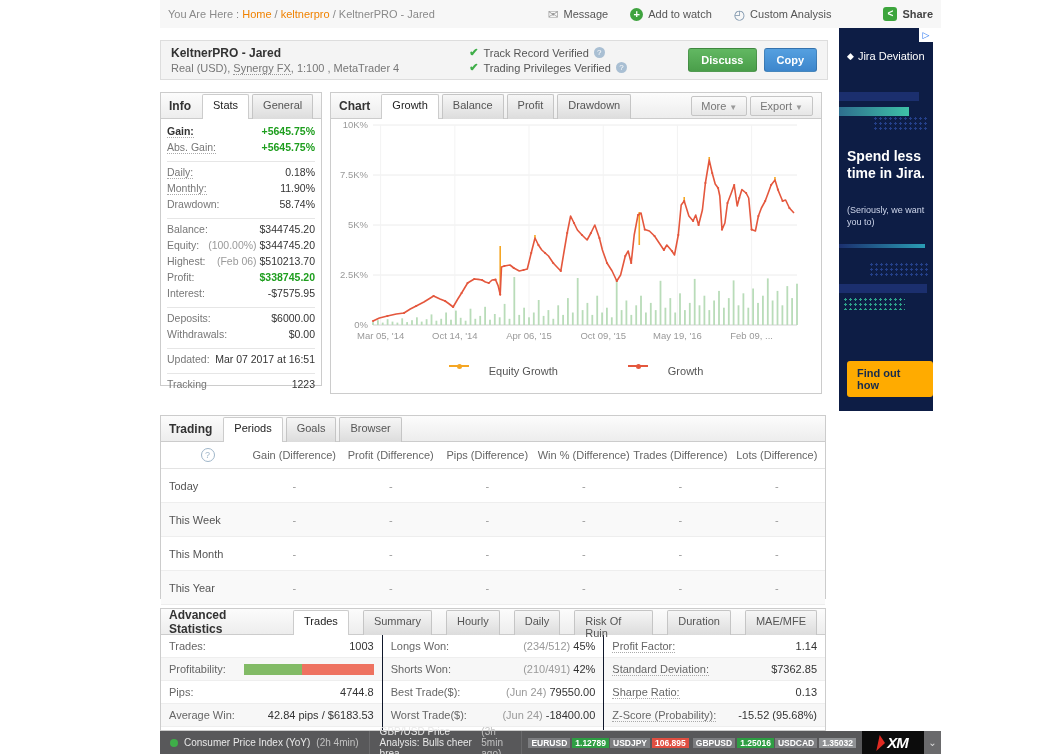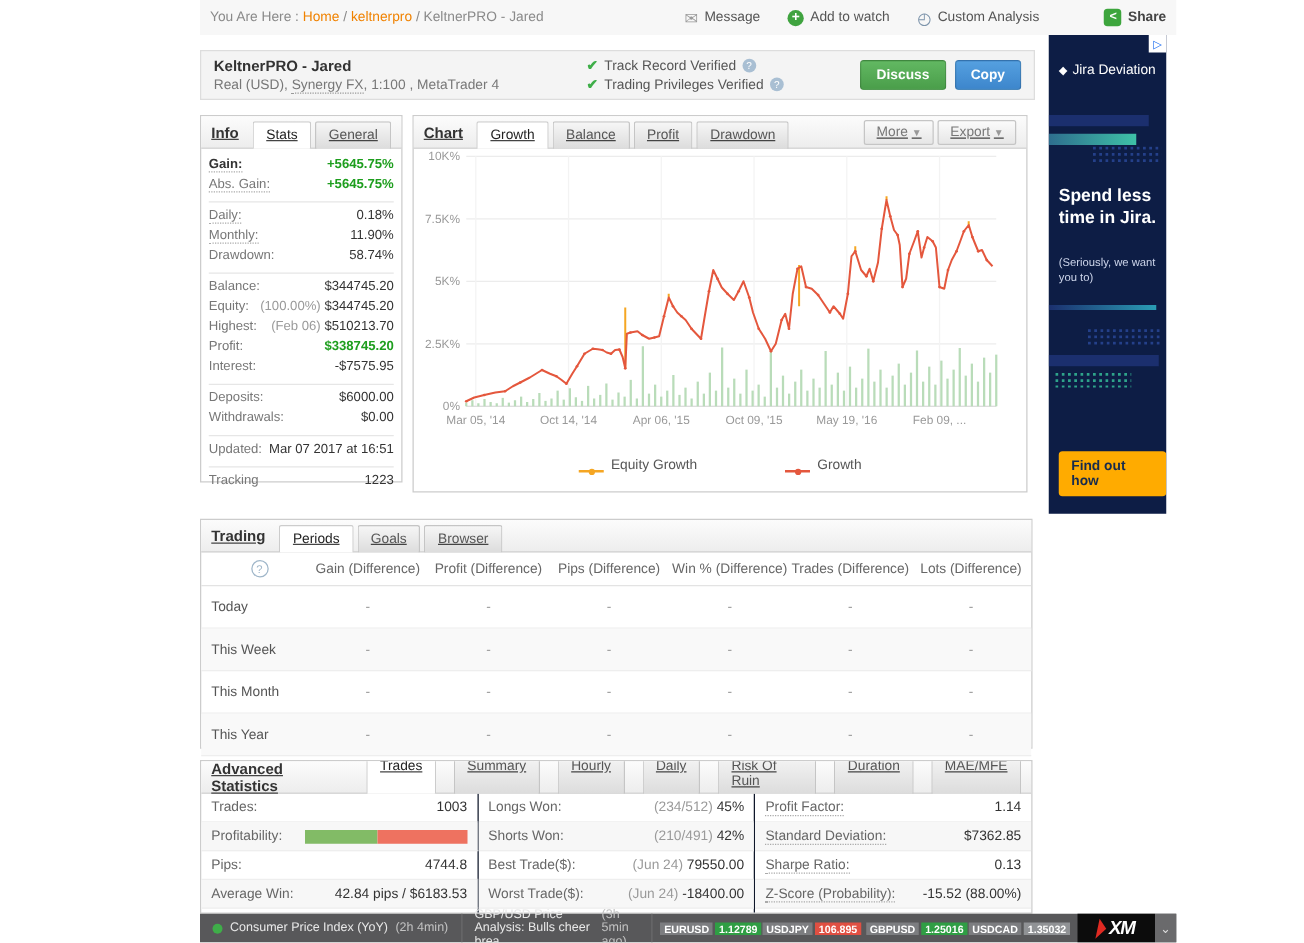--- a/index.html
+++ b/index.html
@@ -30,21 +30,21 @@
   .check-icon{color:#3fae49;font-size:11px;font-weight:bold;}
   .q-icon{width:11px;height:11px;border-radius:50%;background:#a9bfd3;color:#fff;font-size:8px;
           line-height:11px;text-align:center;display:inline-block;}
   .hdr-buttons{margin-left:auto;display:flex;gap:7px;}
   .btn{border-radius:3px;color:#fff;font-weight:bold;font-size:11px;padding:5px 12px;cursor:pointer;border:1px solid rgba(0,0,0,.15);}
   .btn-discuss{background:linear-gradient(#62b862,#4a9e4a);}
   .btn-copy{background:linear-gradient(#55a0e0,#3d86cc);}
   
   .panel{position:absolute;border:1px solid #ccc;background:#fff;box-sizing:border-box;}
   .panel-head{height:26px;background:linear-gradient(#fcfcfc,#ededed);border-bottom:1px solid #ccc;
-              display:flex;align-items:flex-end;padding:0 8px;gap:3px;box-sizing:border-box;text-decoration:underline;}
+              display:flex;padding:0 8px;gap:3px;box-sizing:border-box;}
   .panel-title{font-weight:bold;color:#333;font-size:12px;margin-right:8px;align-self:center;}
   .tab{padding:4px 10px 4px;border:1px solid #c5c5c5;border-bottom:none;border-radius:2px 2px 0 0;
        background:linear-gradient(#f6f6f6,#dcdcdc);color:#555;cursor:pointer;position:relative;top:1px;}
   .tab.active{background:#fff;color:#222;border-color:#ccc;padding-bottom:5px;}
   .head-spacer{flex:1;}
   .mini-btn{align-self:center;padding:3px 9px;border:1px solid #c5c5c5;border-radius:2px;color:#777;
             background:linear-gradient(#fbfbfb,#e6e6e6);cursor:pointer;}
   .mini-btn .car{font-size:8px;color:#999;margin-left:3px;}
   
   .info-panel{left:160px;top:92px;width:162px;height:294px;}
@@ -54,21 +54,21 @@
   .info-row{display:flex;justify-content:space-between;align-items:baseline;height:16px;font-size:10.5px;white-space:nowrap;}
   .ilabel{color:#777;}
   .ilabel.dotted{border-bottom:1px dotted #aaa;}
   .ilabel.blabel{font-weight:bold;color:#333;}
   .ival{color:#333;}
   .ival .pre{color:#9a9a9a;}
   .ival.pos{color:#1e9e1e;font-weight:bold;}
   
   .chart-panel{left:330px;top:92px;width:492px;height:302px;}
   .legend{display:flex;justify-content:center;gap:70px;margin-top:6px;}
-  .legitem{display:flex;align-items:flex-end;gap:6px;color:#555;}
+  .legitem{display:flex;align-items:flex-start;gap:20px;color:#555;}
   .legline{width:20px;height:2px;position:relative;display:inline-block;}
   .legline i{position:absolute;left:8px;top:-1.5px;width:5px;height:5px;border-radius:50%;}
   
   .trading-panel{left:160px;top:415px;width:666px;height:184px;}
   .t-header{display:flex;align-items:center;height:26px;border-bottom:1px solid #e3e3e3;color:#666;}
   .t-header .t-name{display:flex;justify-content:center;}
   .t-name{width:85px;padding-left:8px;box-sizing:border-box;}
   .t-cell{flex:1;text-align:center;}
   .t-row{display:flex;align-items:center;height:33px;border-bottom:1px solid #eee;color:#555;}
   .t-row.alt{background:#f9f9f9;}
@@ -594,21 +594,21 @@
         <div class="adv-row alt">
           <span class="adv-l dotted">Standard Deviation:</span>
           <span class="adv-v"><span>$7362.85</span></span>
         </div>
         <div class="adv-row">
           <span class="adv-l dotted">Sharpe Ratio:</span>
           <span class="adv-v"><span>0.13</span></span>
         </div>
         <div class="adv-row alt">
           <span class="adv-l dotted">Z-Score (Probability):</span>
-          <span class="adv-v"><span>-15.52 (88.00%)</span></span>
+          <span class="adv-v"><span>-15.52 (95.68%)</span></span>
         </div>
         <div class="adv-row"></div>
       </div>
     </div>
 </div>
 
 <div class="ticker">
   <span class="news">
     <span class="dot-icon"></span>
     <span>Consumer Price Index (YoY)</span>

